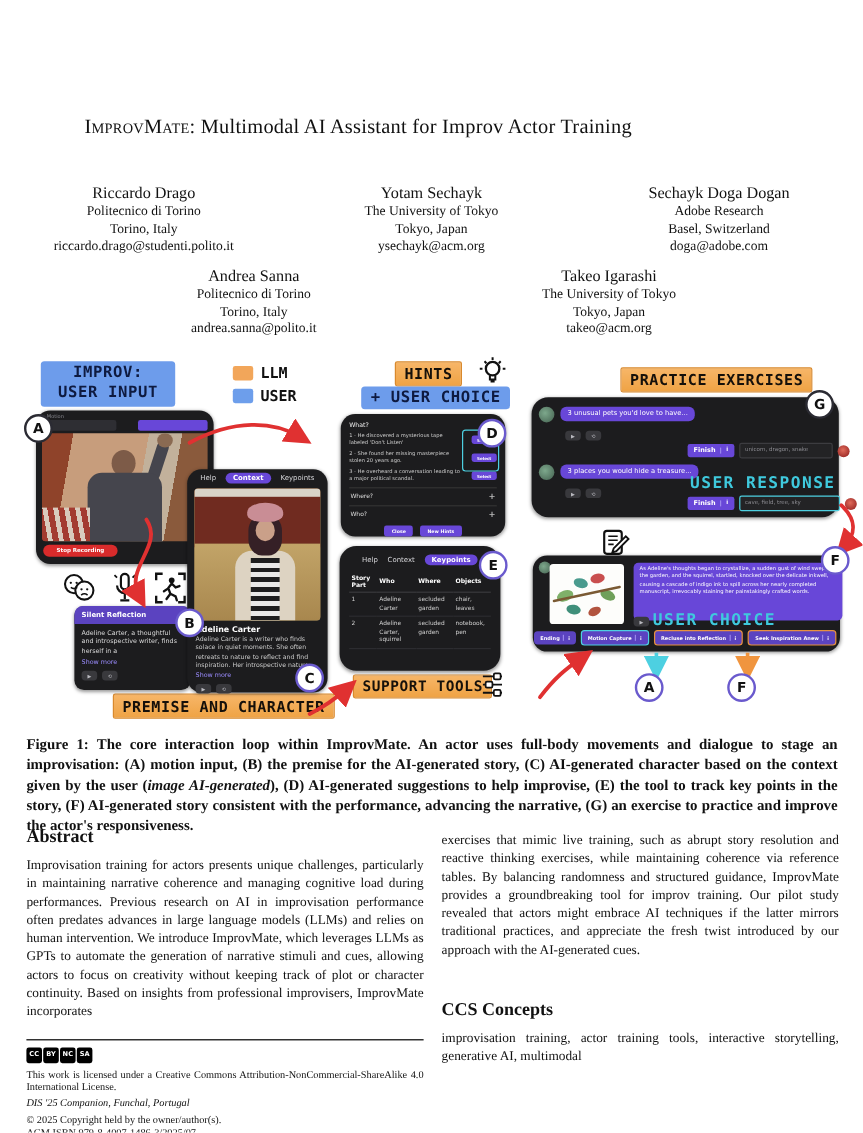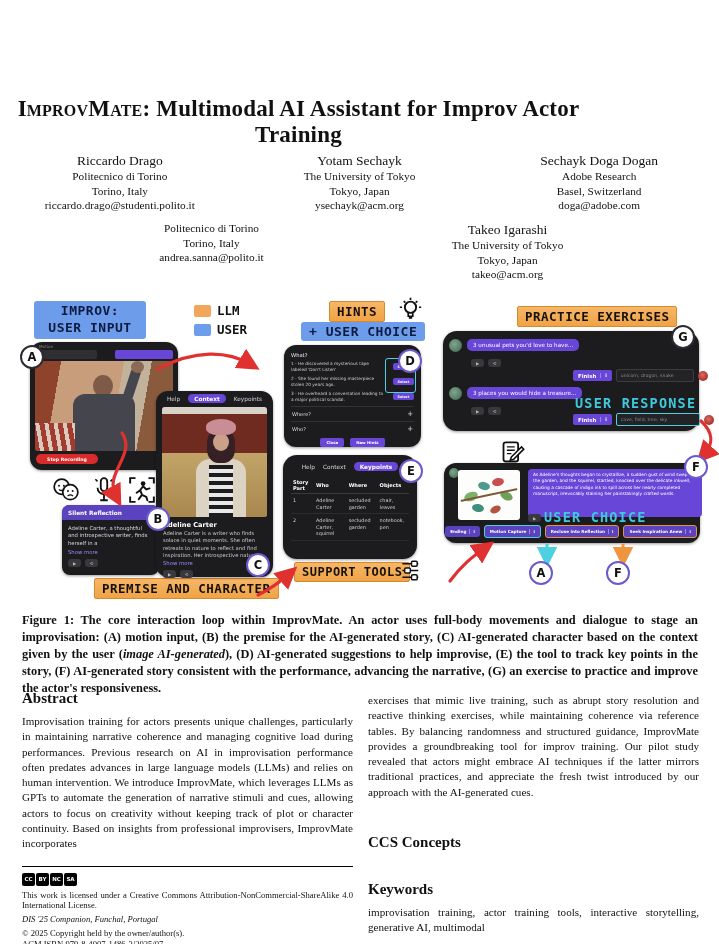--- a/index.html
+++ b/index.html
@@ -1,20 +1,20 @@
 <!DOCTYPE html>
 <html><head>
 <meta charset="utf-8">
 <style>
   html,body{margin:0;padding:0;background:#fff;}
   .page{position:relative;width:719px;height:944px;background:#ffffff;overflow:hidden;
         font-family:"Liberation Serif",serif;color:#111;}
   
   .title{position:absolute;top:96px;left:0;width:597px;text-align:center;
-         font-size:23px;font-weight:bold;letter-spacing:.2px;}
+         font-size:17px;font-weight:normal;letter-spacing:.2px;}
   .title .sc{font-variant:small-caps;}
   .authors-row{position:absolute;left:30px;right:30px;display:flex;justify-content:center;}
   .row1{top:152px;gap:60px;}
   .row2{top:221px;gap:96px;}
   .author{width:200px;text-align:center;font-size:11.3px;line-height:14.5px;}
   .author .aname{font-size:13.5px;line-height:17px;}
   
   .fig{position:absolute;top:295px;left:0;width:719px;height:308px;
        font-family:"DejaVu Sans",sans-serif;}
   .olabel{position:absolute;background:linear-gradient(#f7b668,#efa345);border:1.5px solid #d9892d;
@@ -161,20 +161,21 @@
     </div>
     <div class="author">
       <div class="aname">Sechayk Doga Dogan</div>
       <div>Adobe Research</div>
       <div>Basel, Switzerland</div>
       <div>doga@adobe.com</div>
     </div>
   </div>
   <div class="authors-row row2">
     <div class="author">
+      <div class="aname">Andrea Sanna</div>
       <div>Politecnico di Torino</div>
       <div>Torino, Italy</div>
       <div>andrea.sanna@polito.it</div>
     </div>
     <div class="author">
       <div class="aname">Takeo Igarashi</div>
       <div>The University of Tokyo</div>
       <div>Tokyo, Japan</div>
       <div>takeo@acm.org</div>
     </div>
@@ -470,17 +471,16 @@
       <p class="it gap">DIS '25 Companion, Funchal, Portugal</p>
       <p class="gap">© 2025 Copyright held by the owner/author(s).</p>
       <p>ACM ISBN 979-8-4007-1486-3/2025/07</p>
 
     </div>
   </div>
 
   <div class="colR">
     <p class="body-p">exercises that mimic live training, such as abrupt story resolution and reactive thinking exercises, while maintaining coherence via reference tables. By balancing randomness and structured guidance, ImprovMate provides a groundbreaking tool for improv training. Our pilot study revealed that actors might embrace AI techniques if the latter mirrors traditional practices, and appreciate the fresh twist introduced by our approach with the AI-generated cues.</p>
     <div class="h2 ccs">CCS Concepts</div>
-    <div class="h2 kw">Keywords</div>
     <p class="body-p">improvisation training, actor training tools, interactive storytelling, generative AI, multimodal</p>
   </div>
 
 </div>
 
 </body></html>

